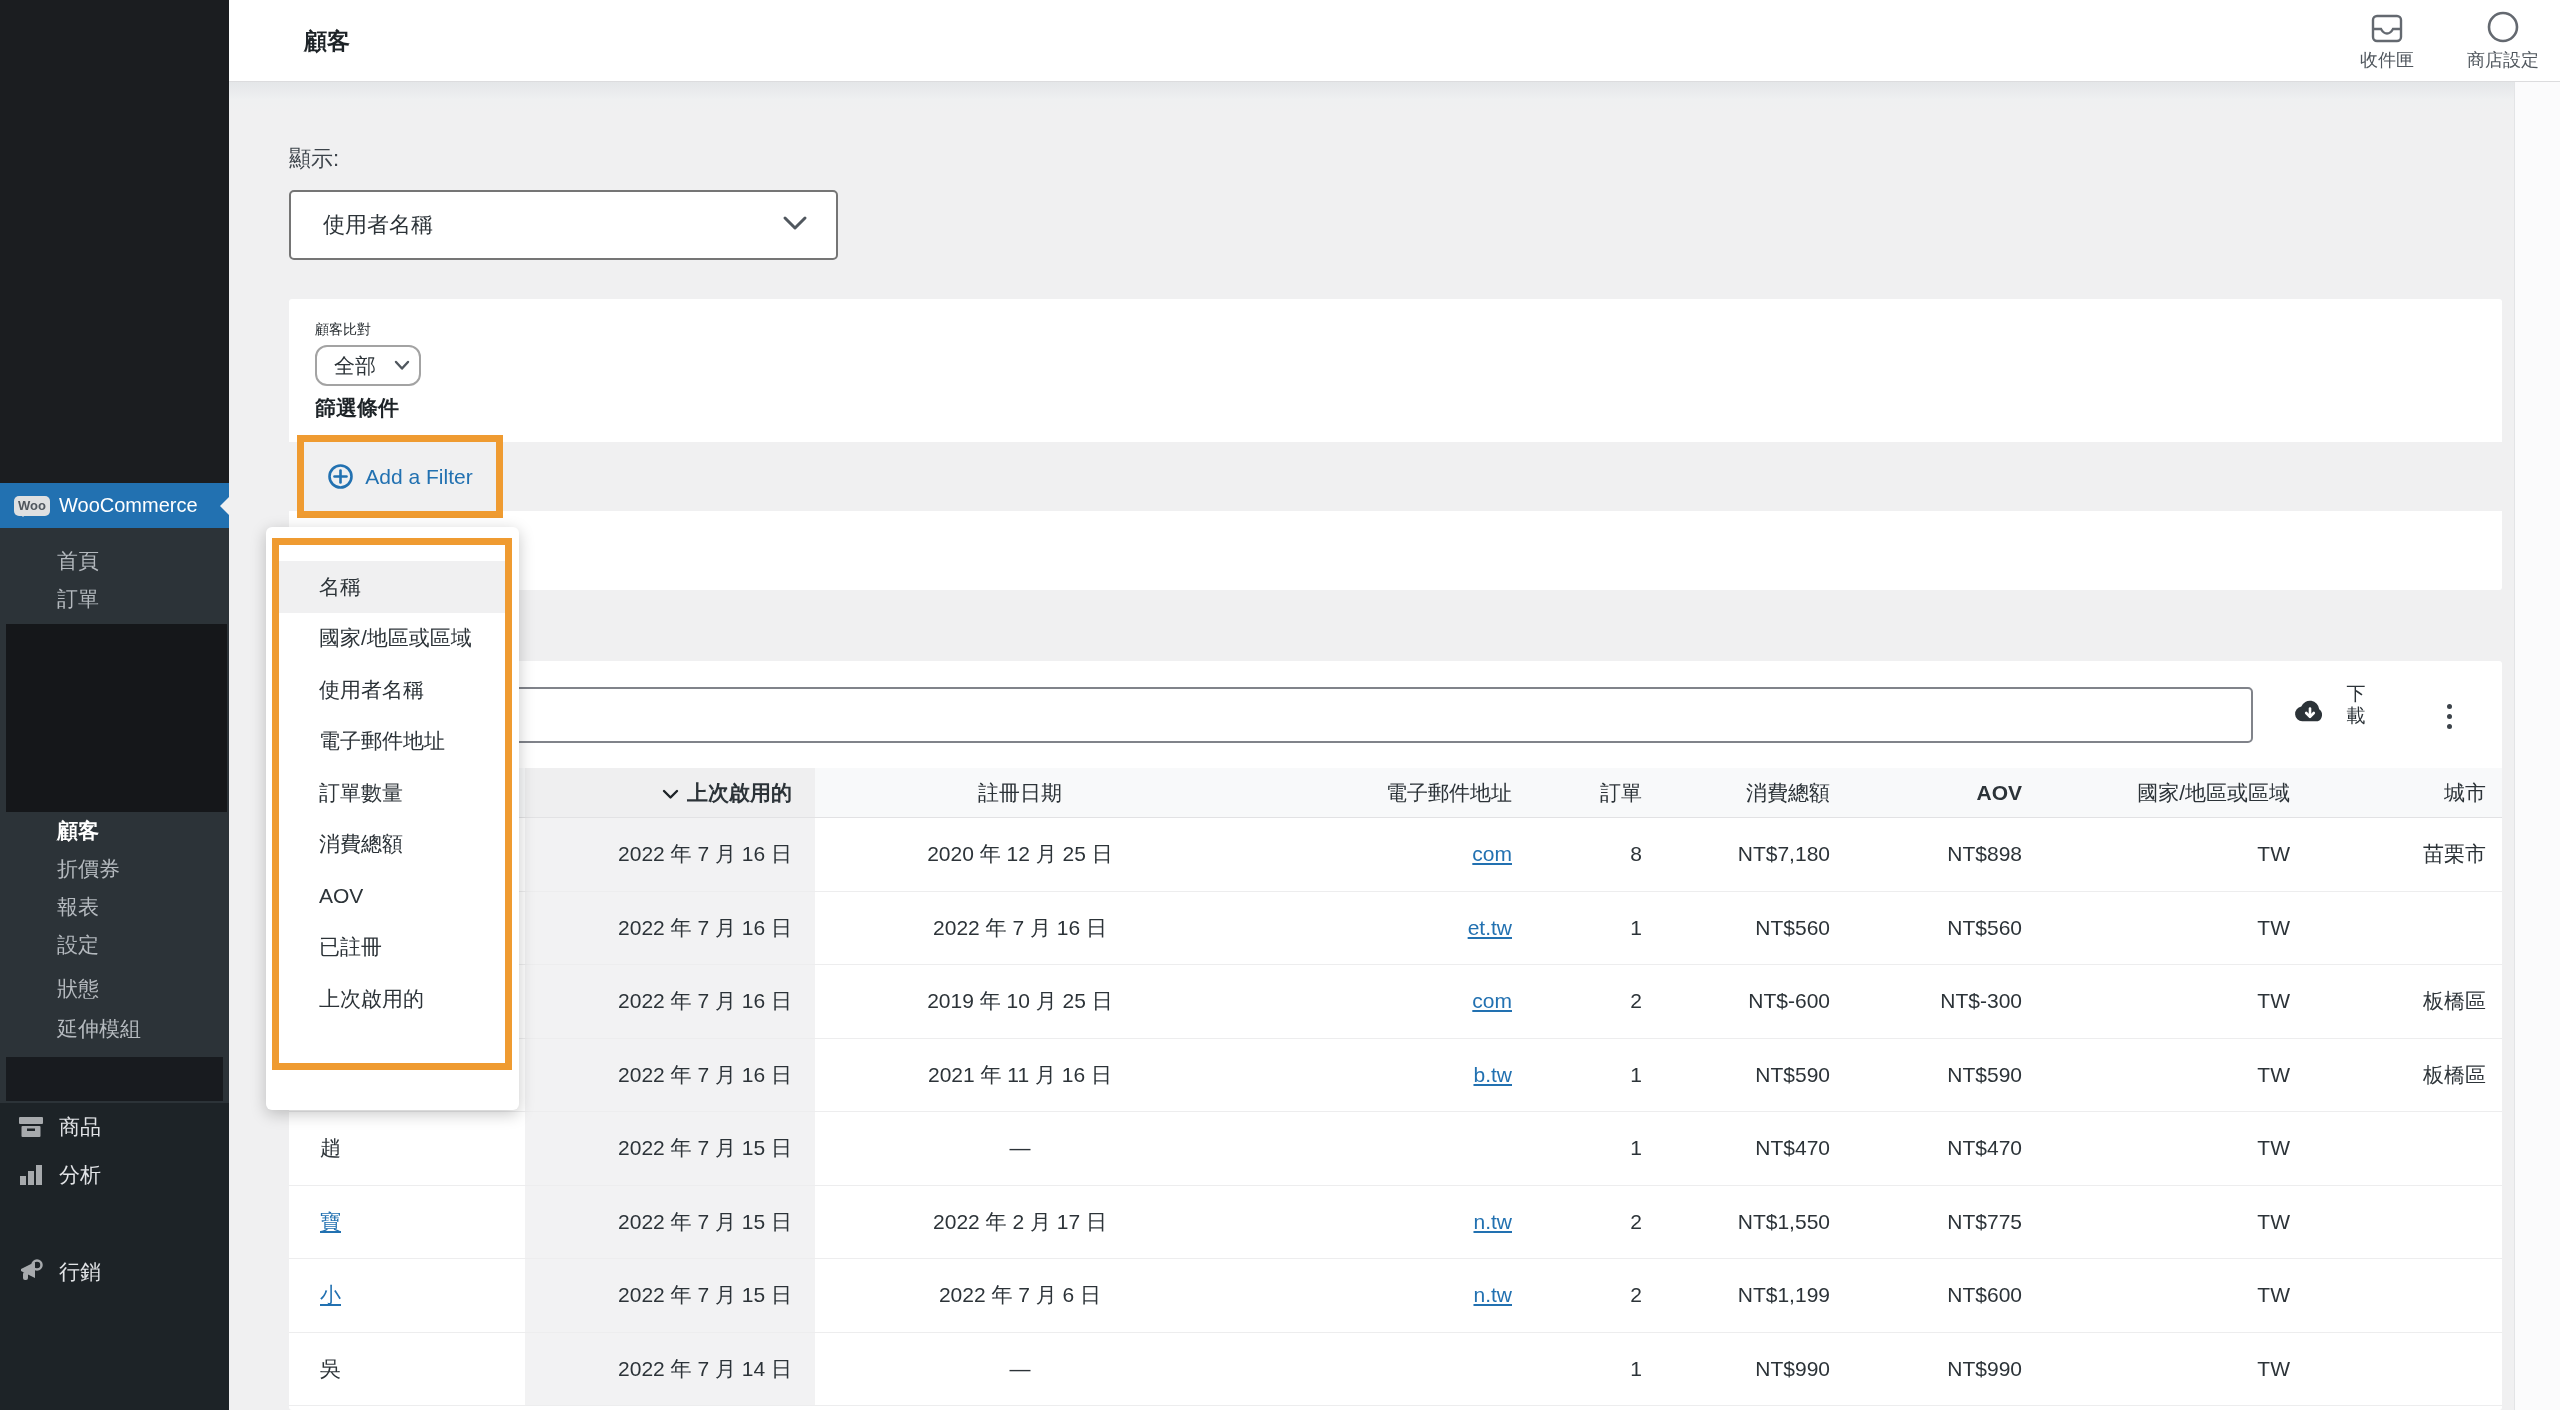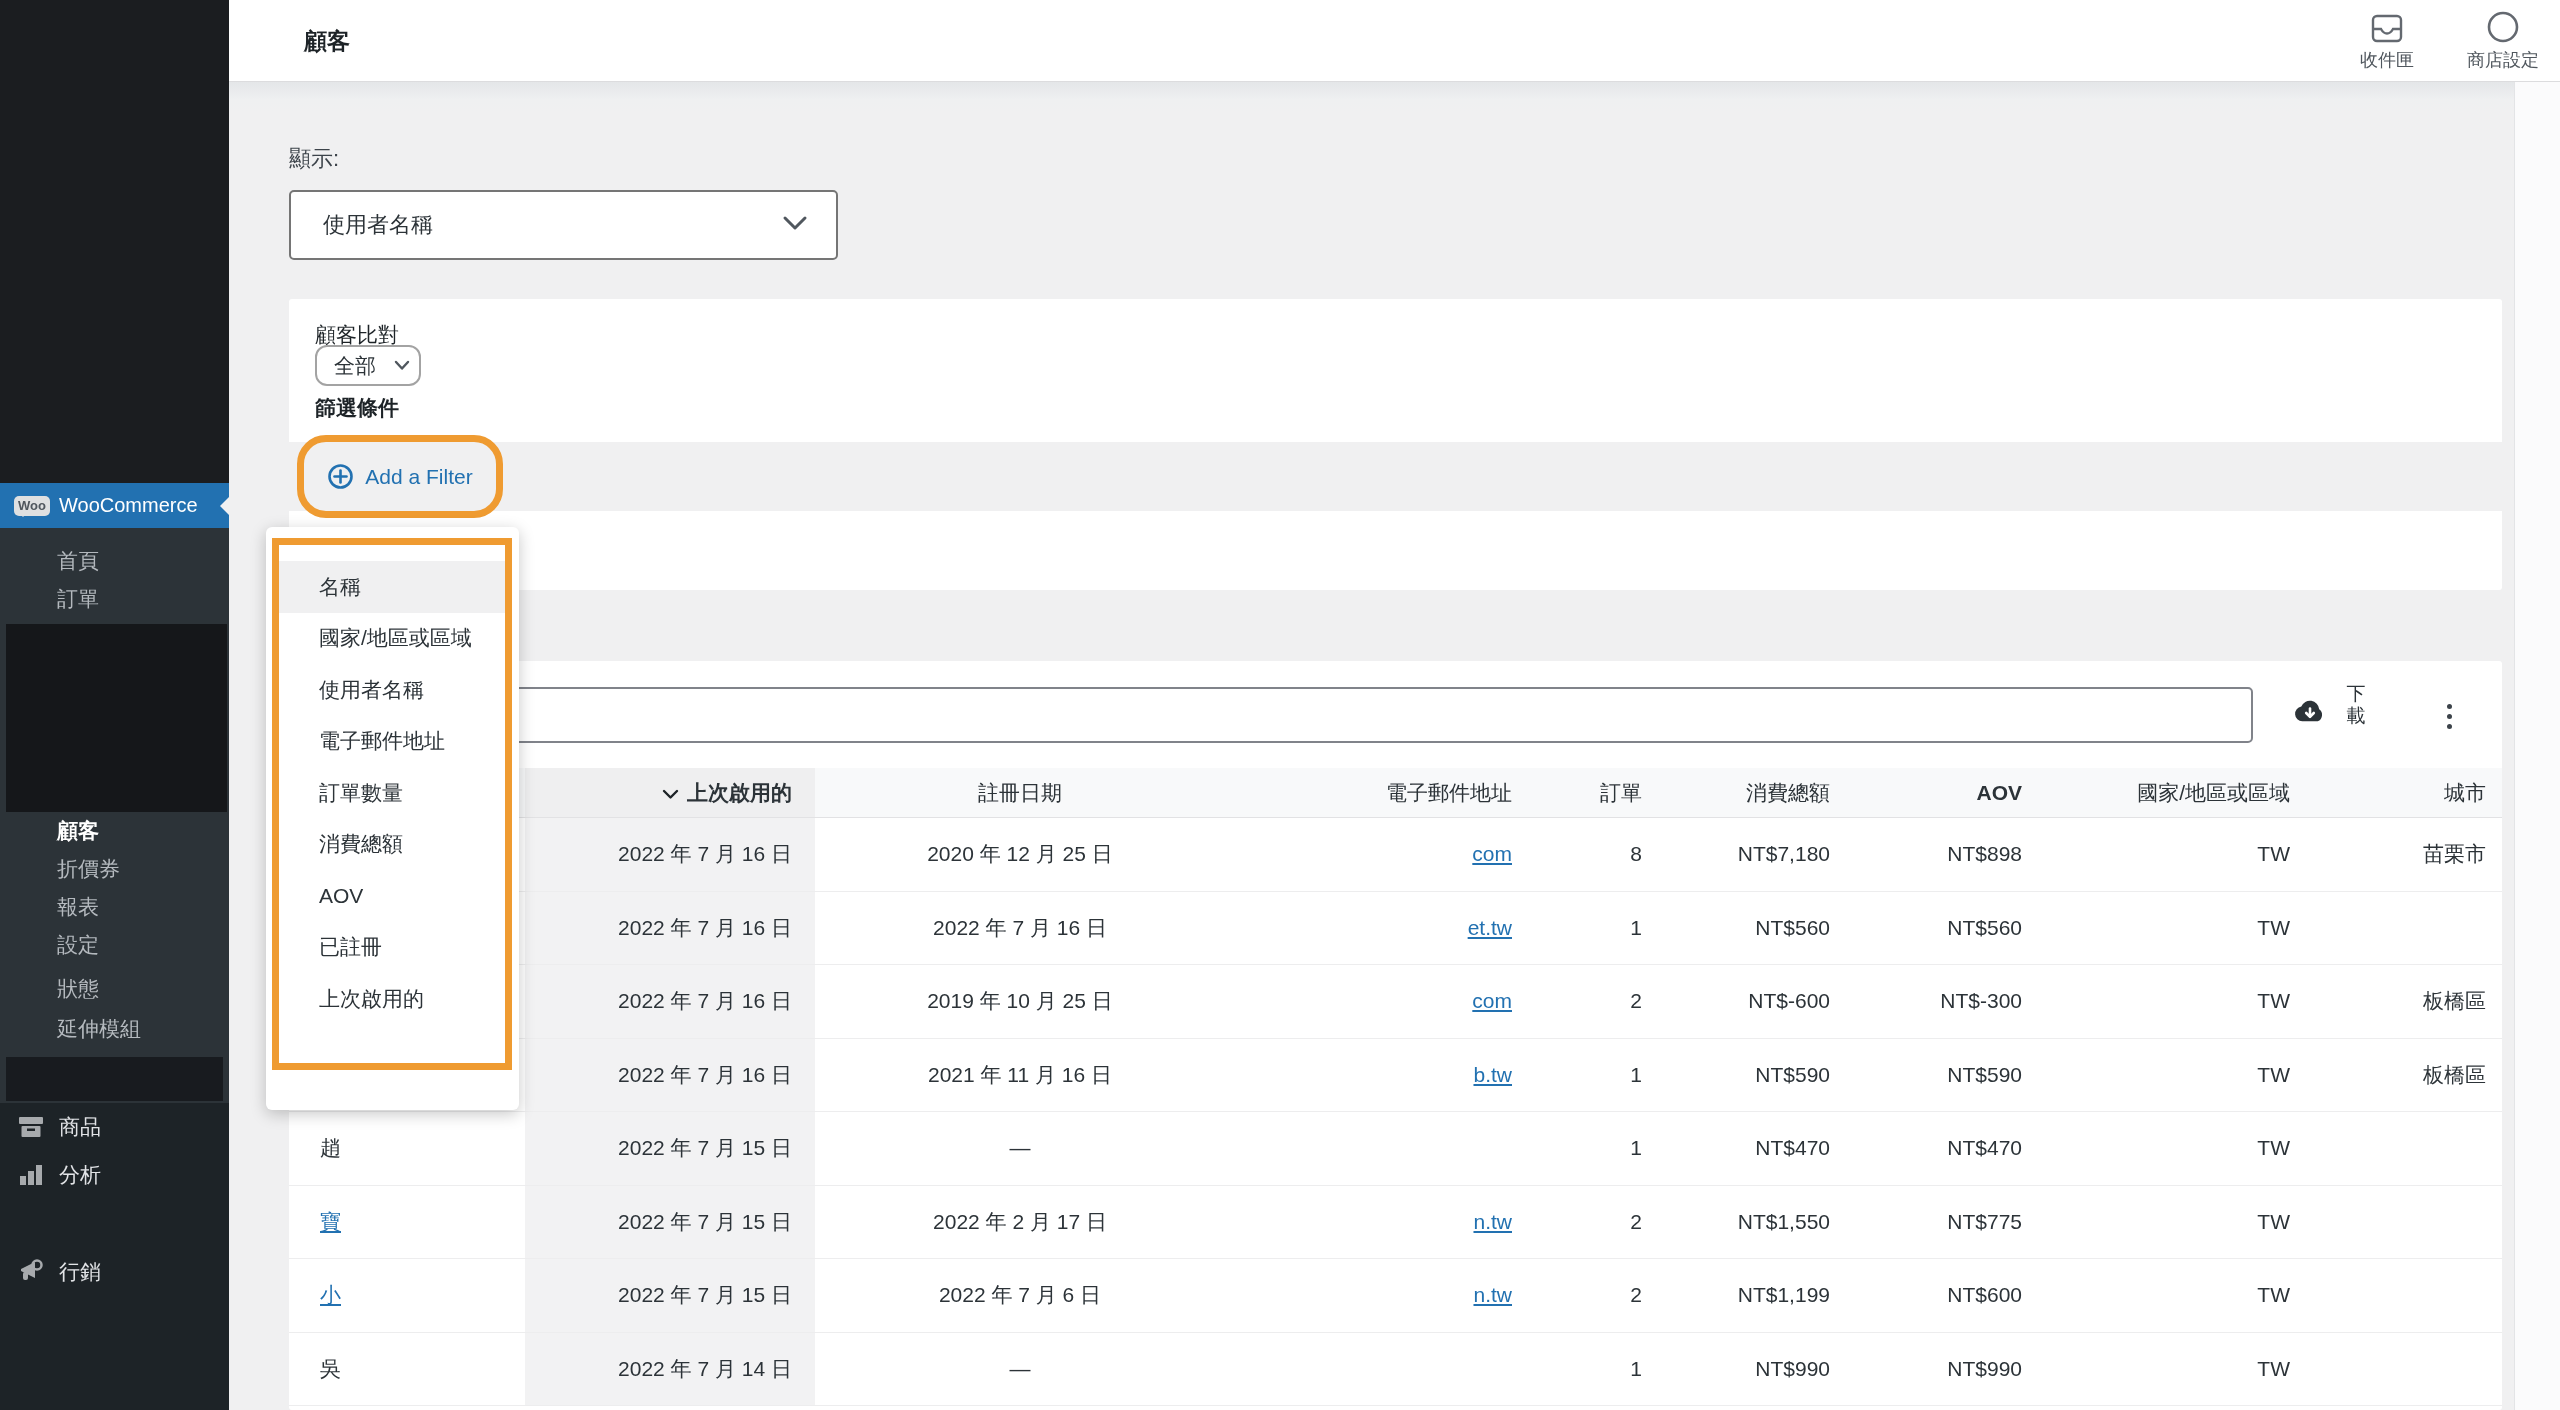--- a/index.html
+++ b/index.html
@@ -29,28 +29,28 @@
   .tb-group .ticon { height:34px; display:flex; align-items:flex-end; justify-content:center; }
   .tb-group .tlabel { font-size:18px; margin-top:4px; color:#50575e; }
   
   #body { position:absolute; left:0; top:82px; width:2331px; height:1328px; background:linear-gradient(#e4e6e8 0px,#eff0f1 18px,#f0f0f1 30px); }
   .show-label { position:absolute; left:60px; top:62px; font-size:22px; color:#3c434a; }
   .select-lg { position:absolute; left:60px; top:108px; width:549px; height:70px; background:#fff; border:2px solid #757575; border-radius:5px; display:flex; align-items:center; cursor:pointer; }
   .select-lg .val { margin-left:32px; font-size:22px; color:#2c3338; }
   .select-lg .chev { position:absolute; right:28px; }
   
   .card1 { position:absolute; left:60px; top:217px; width:2213px; height:291px; background:#fff; border-radius:3px; }
-  .match-label { position:absolute; left:26px; top:22px; font-size:21px; color:#1d2327; }
+  .match-label { position:absolute; left:26px; top:22px; font-size:14px; color:#1d2327; }
   .select-sm { position:absolute; left:26px; top:46px; width:106px; height:41px; background:#fff; border:2px solid #a3a3a3; border-radius:12px; display:flex; align-items:center; cursor:pointer; }
   .select-sm .val { margin-left:17px; font-size:21px; }
   .select-sm .chev { position:absolute; right:9px; }
   .filter-label { position:absolute; left:26px; top:95px; font-size:21px; font-weight:bold; color:#1d2327; }
   .gray-band { position:absolute; left:0; top:143px; width:2213px; height:69px; background:#f0f0f1; }
   .hl-box { border:7px solid #ef9b31; }
-  .add-filter { position:absolute; left:8px; top:136px; width:206px; height:83px; background:#f0f0f1; display:flex; align-items:center; justify-content:center; gap:11px; cursor:pointer; z-index:5;border-radius:29px; }
+  .add-filter { position:absolute; left:8px; top:136px; width:206px; height:83px; background:#f0f0f1; display:flex; align-items:center; justify-content:center; gap:11px; cursor:pointer; z-index:5; }
   .add-filter .lbl { color:#2271b1; font-size:21px; }
   
   .card2 { position:absolute; left:60px; top:579px; width:2213px; height:749px; background:#fff; border-radius:3px; }
   .search-input { position:absolute; left:41px; top:26px; width:1923px; height:56px; background:#fff; border:2px solid #80838a; border-radius:5px; }
   .dl-icon { position:absolute; left:1998px; top:36px; cursor:pointer; }
   .dl-label { position:absolute; left:2055px; top:22px; width:24px; font-size:19px; line-height:22px; color:#2c3338; text-align:center; cursor:pointer; }
   .dots { position:absolute; left:2145px; top:33px; width:30px; height:44px; display:flex; flex-direction:column; align-items:center; justify-content:center; gap:5px; cursor:pointer; }
   .dots i { width:5px; height:5px; border-radius:50%; background:#3c434a; }
   .ctable { position:absolute; left:0; top:107px; width:2213px; }
   .trow { display:grid; grid-template-columns:236px 290px 410px 295px 129px 191px 192px 268px 202px; align-items:center; font-size:21px; color:#2c3338; }

